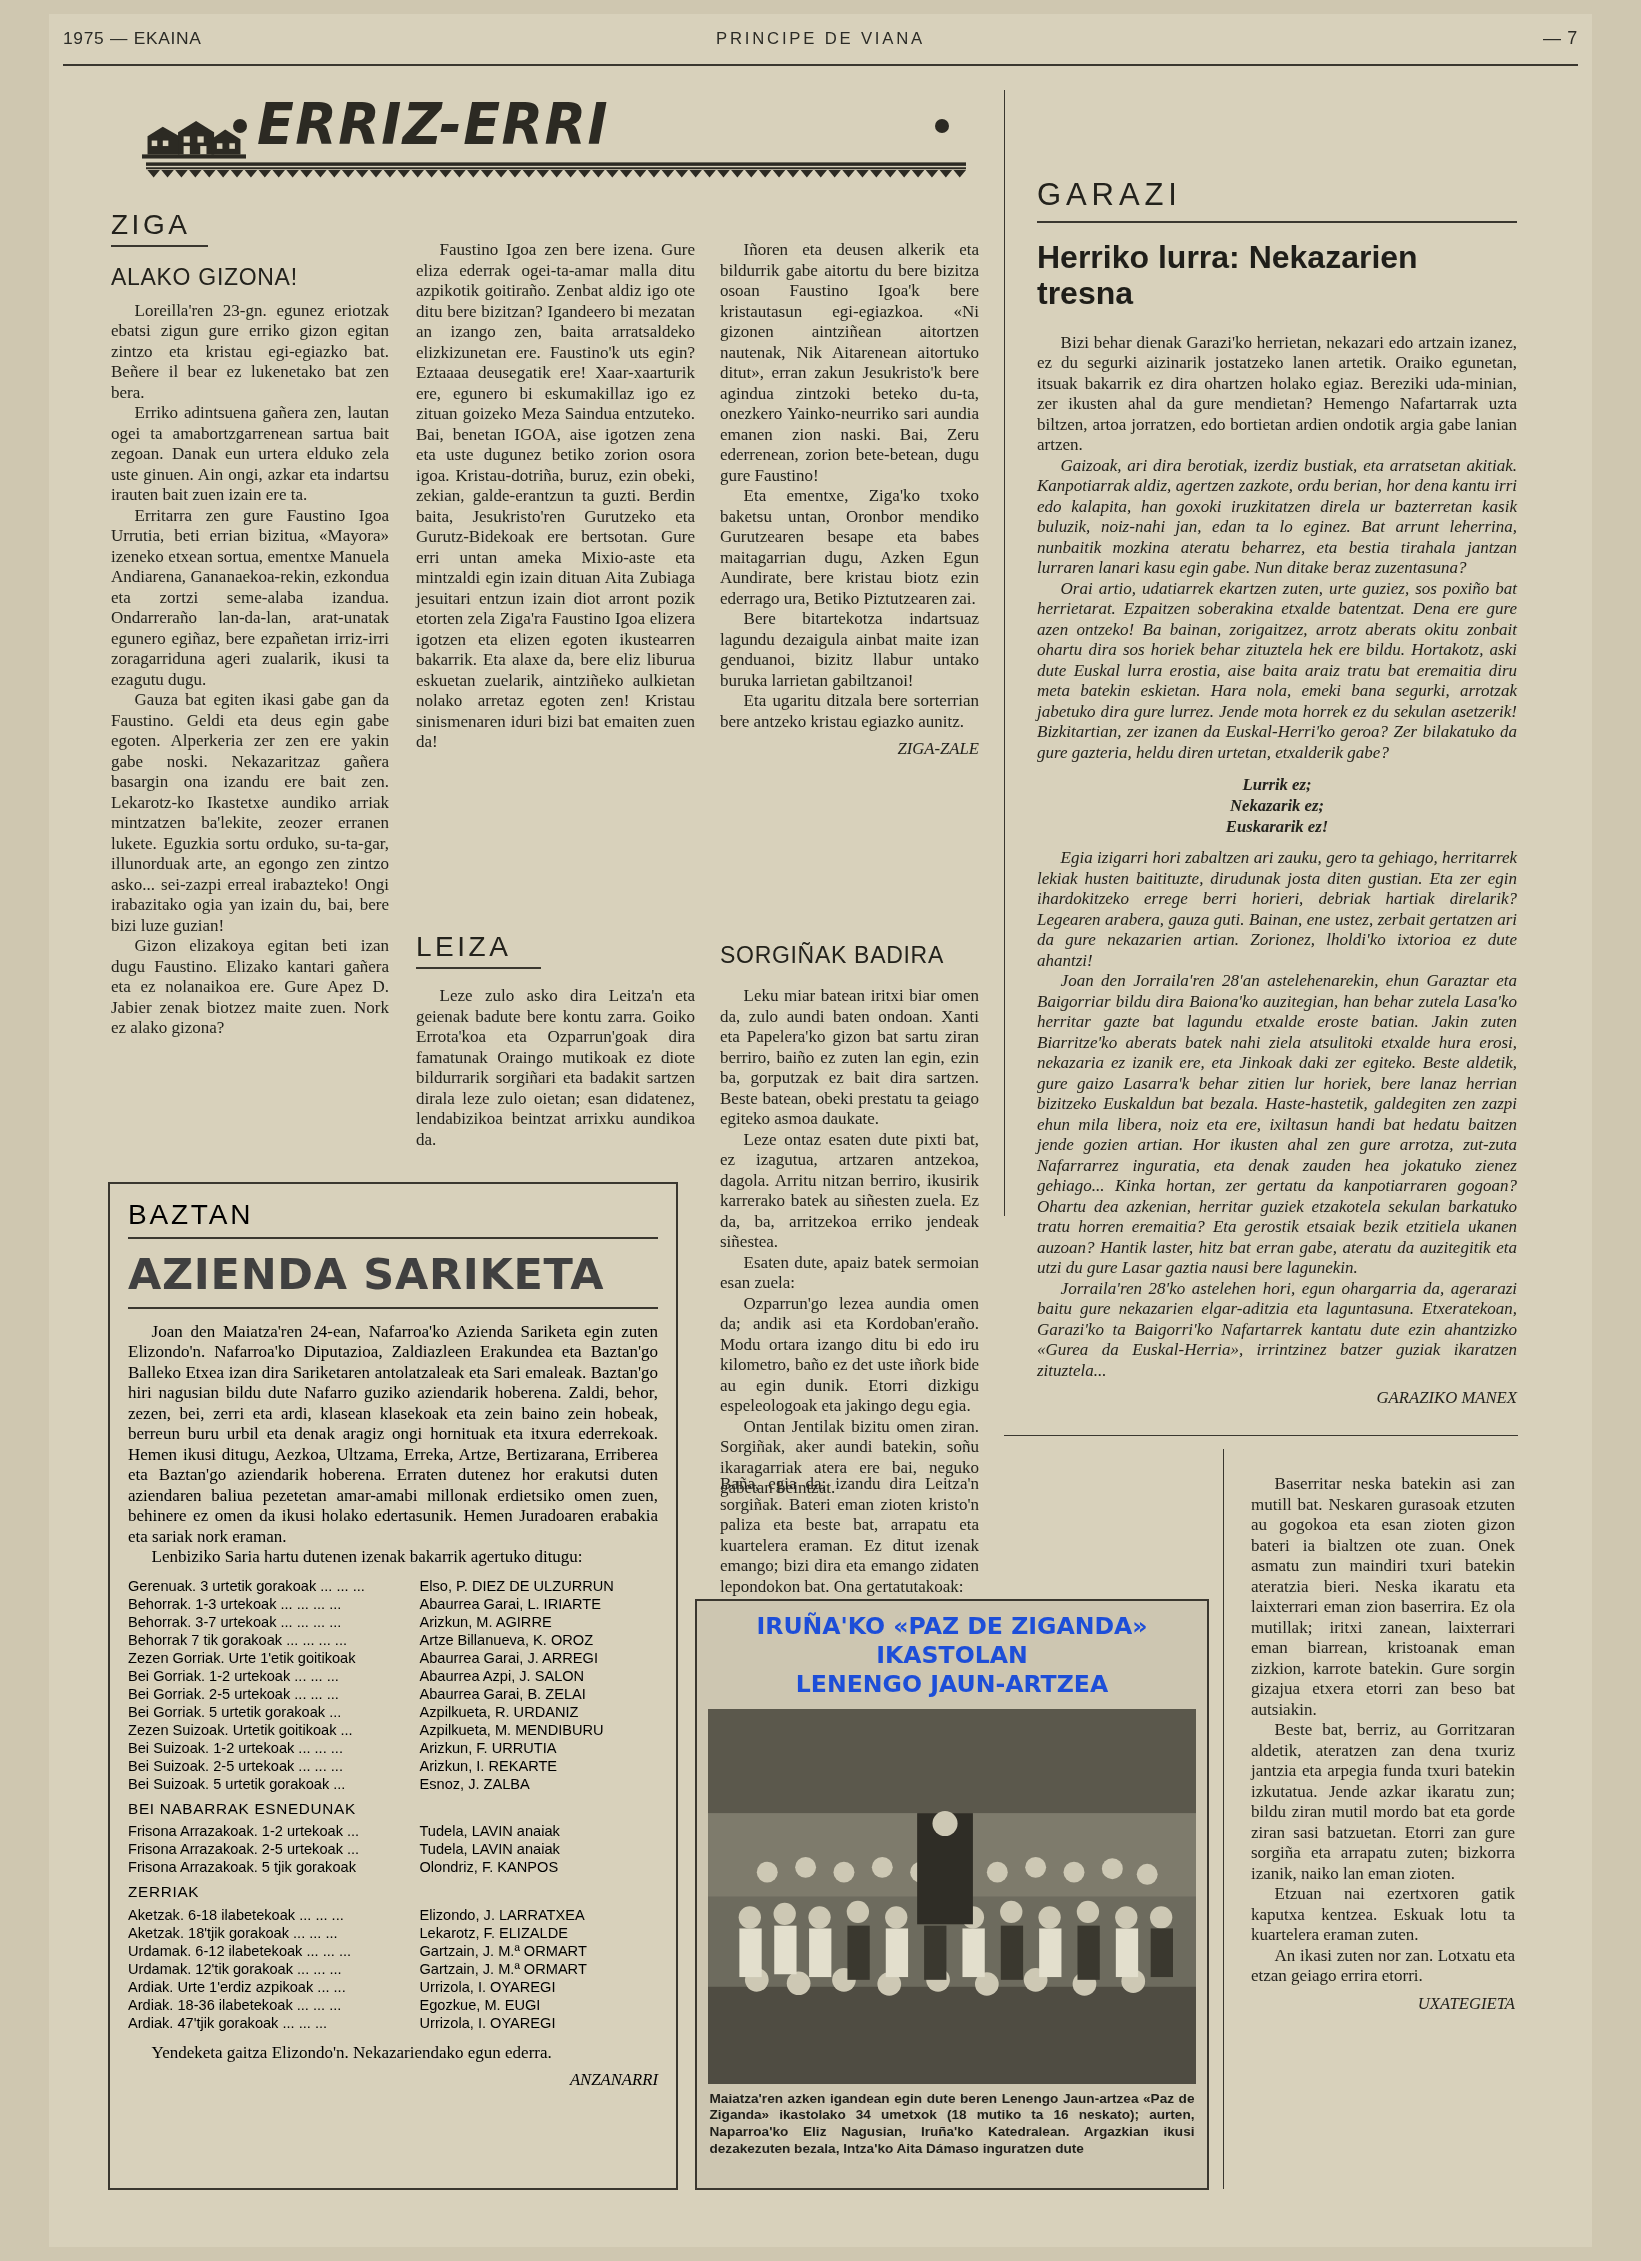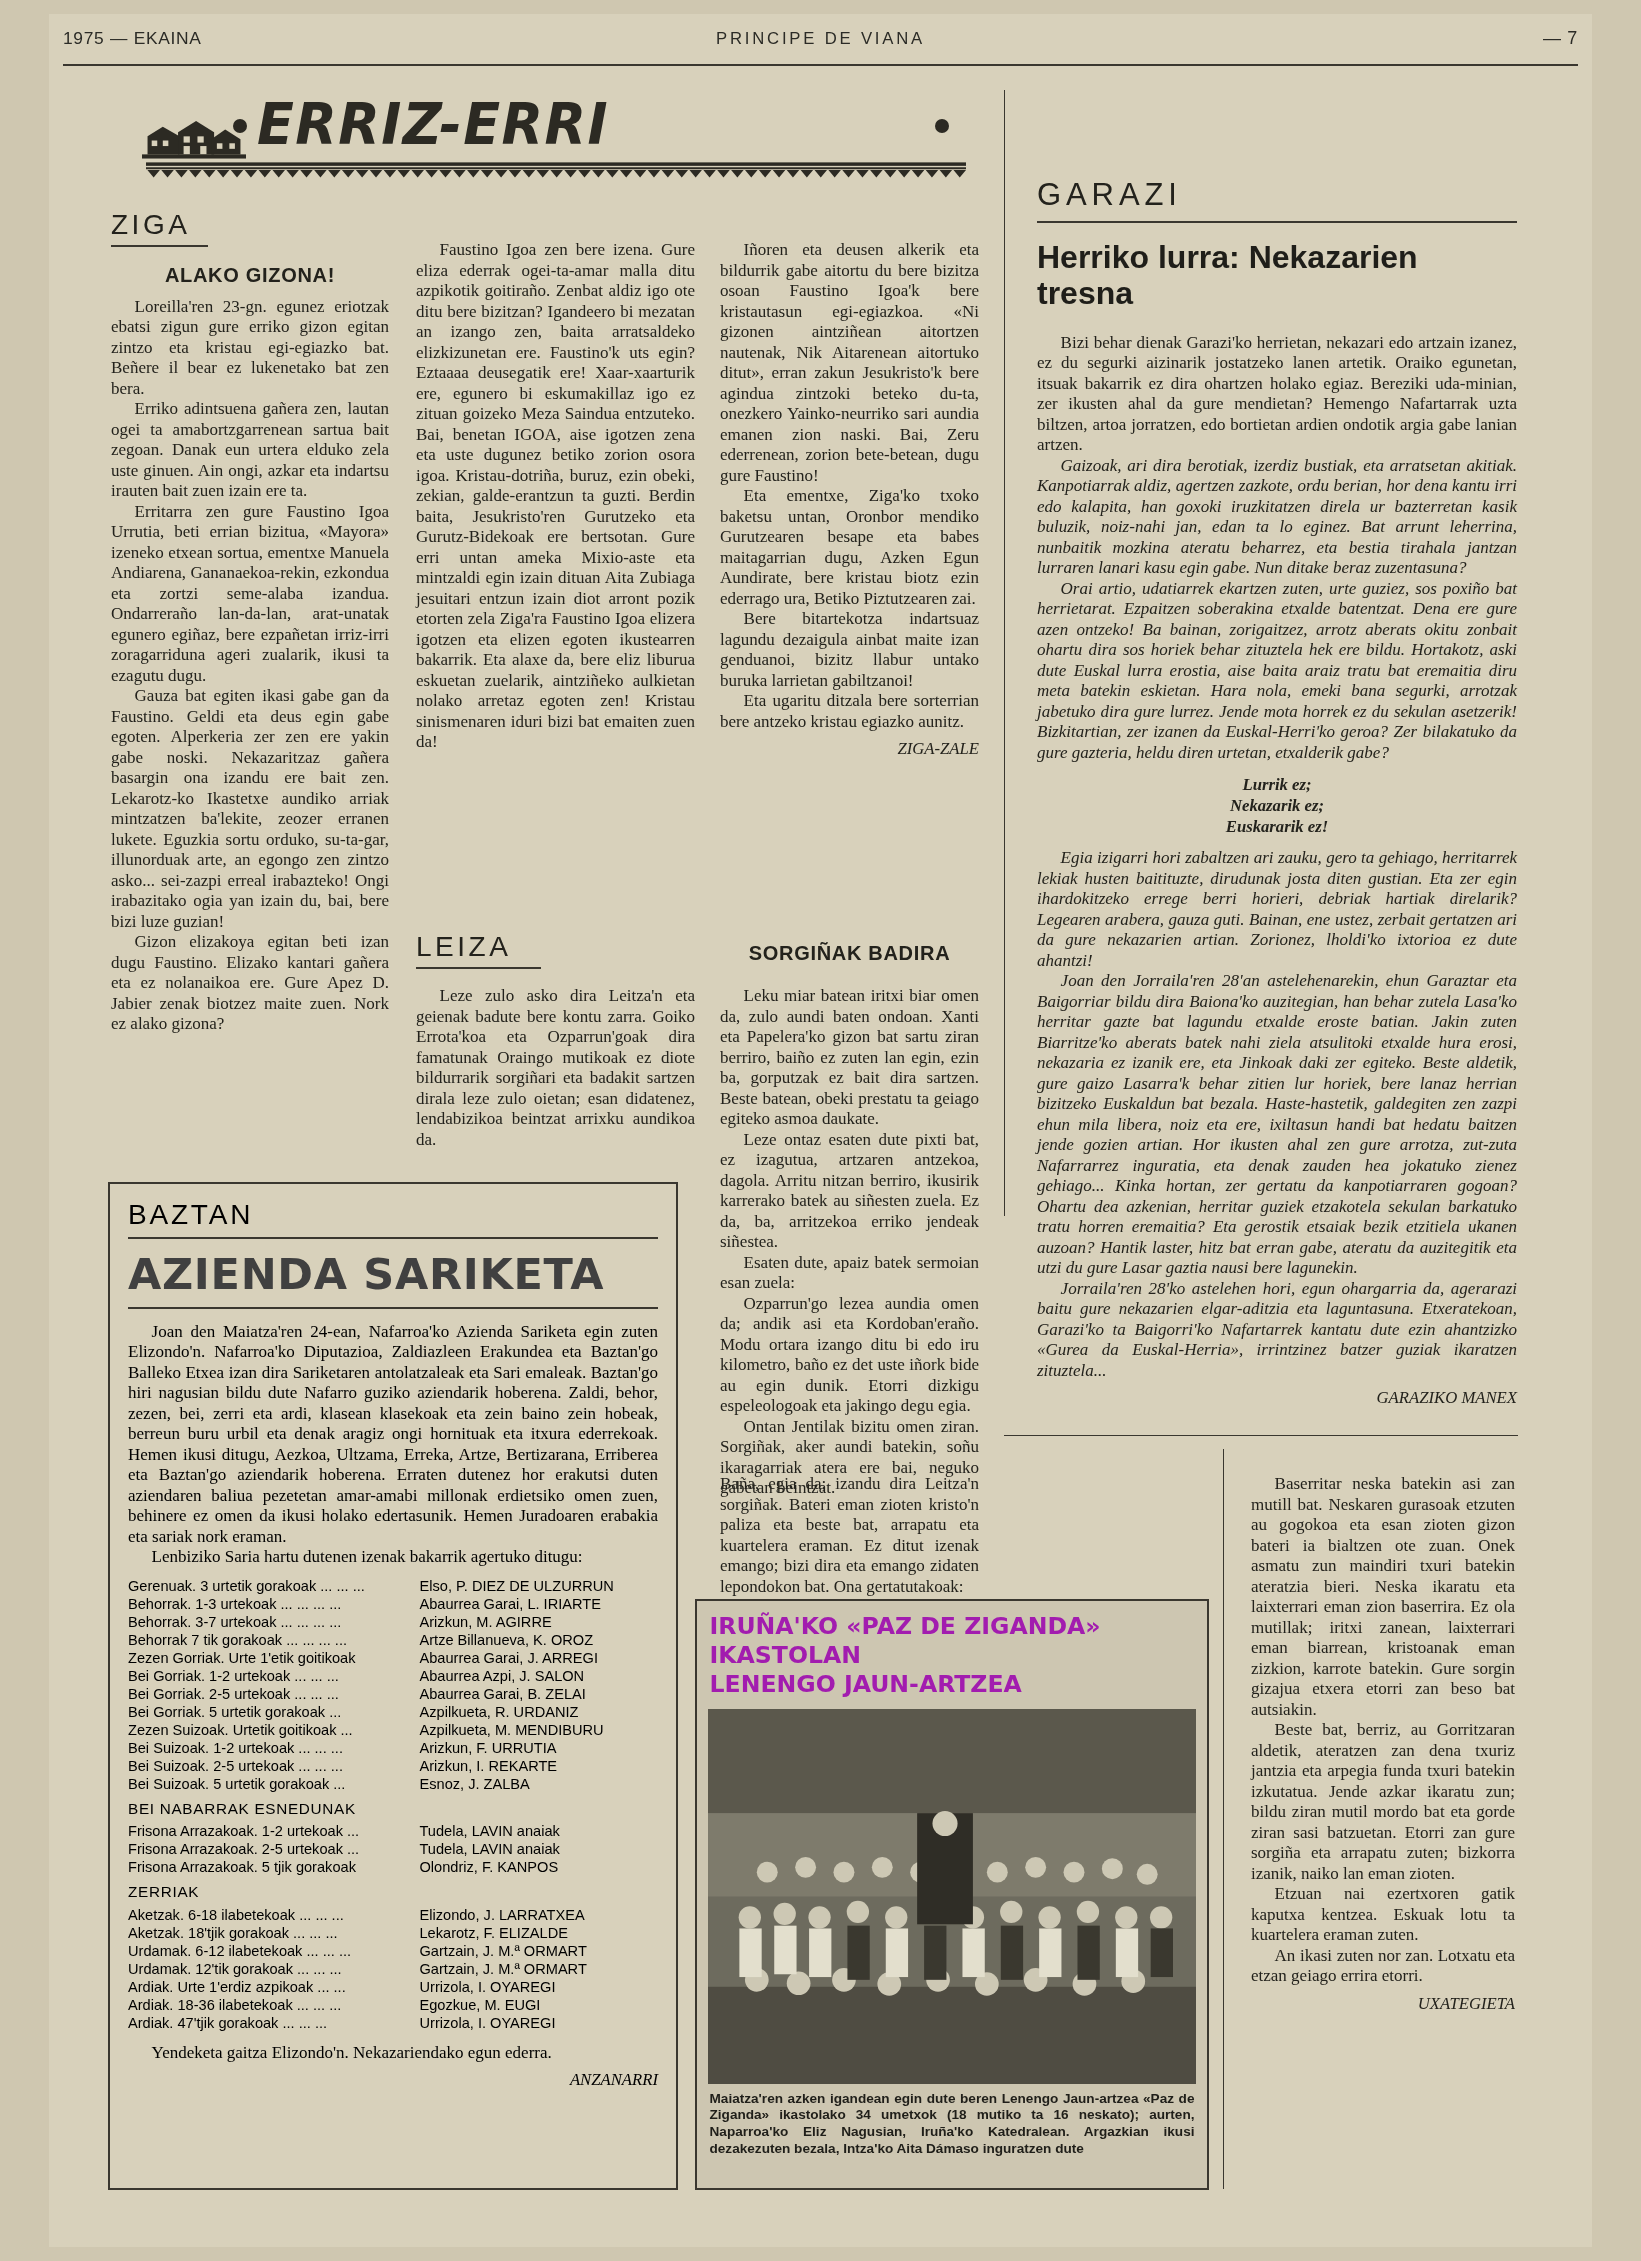--- a/index.html
+++ b/index.html
@@ -53,21 +53,21 @@
   .hline{position:absolute;height:1.4px;background:#3a372f;}
   
   .col{position:absolute;color:#23221c;}
   .secthead{
     font-family:"Liberation Sans", sans-serif;
     font-size:28px;letter-spacing:3.5px;color:#23221c;font-weight:normal;
   }
   .secthead-underline{height:2.1px;background:#3a372f;margin-top:4.2px;}
   .subhead{
     font-family:"Liberation Sans", sans-serif;
-    font-weight:bold;font-size:20px;letter-spacing:0.7px;text-align:center;
+    font-weight:normal;font-size:23px;letter-spacing:0.7px;text-align:left;
   }
   p.body{
     margin:0 0 0 0;
     font-size:17px;line-height:20.5px;
     text-align:justify;
     text-indent:23.6px;
     hyphens:auto;
     -webkit-hyphens:auto;
   }
   p.noind{text-indent:0;}
@@ -107,21 +107,21 @@
   table.award td{vertical-align:top;padding:0;}
   td.cat{width:55%;white-space:nowrap;}
   td.name{width:45%;white-space:nowrap;}
   .grp{font-family:"Liberation Sans", sans-serif;font-size:15.3px;font-weight:normal;letter-spacing:0.7px;padding-top:7px;}
   
   .photobox{
     position:absolute;border:2.1px solid #3a372f;box-sizing:border-box;background:#cdc6b1;
   }
   .photo-title{
     font-family:"DejaVu Sans", sans-serif;font-weight:bold;
-    font-size:23.6px;line-height:29px;letter-spacing:0px;color:#a21caf;text-align:left;
+    font-size:23.6px;line-height:29px;letter-spacing:0px;color:#1d4ed8;text-align:center;
   }
   .photo-img{position:relative;overflow:hidden;background:#8d8col;}
   .caption{
     font-family:"Liberation Sans", sans-serif;
     font-size:13.6px;line-height:16.7px;text-align:justify;font-weight:bold;color:#1f1e19;
   }
 </style>
 </head>
 <body>
 

